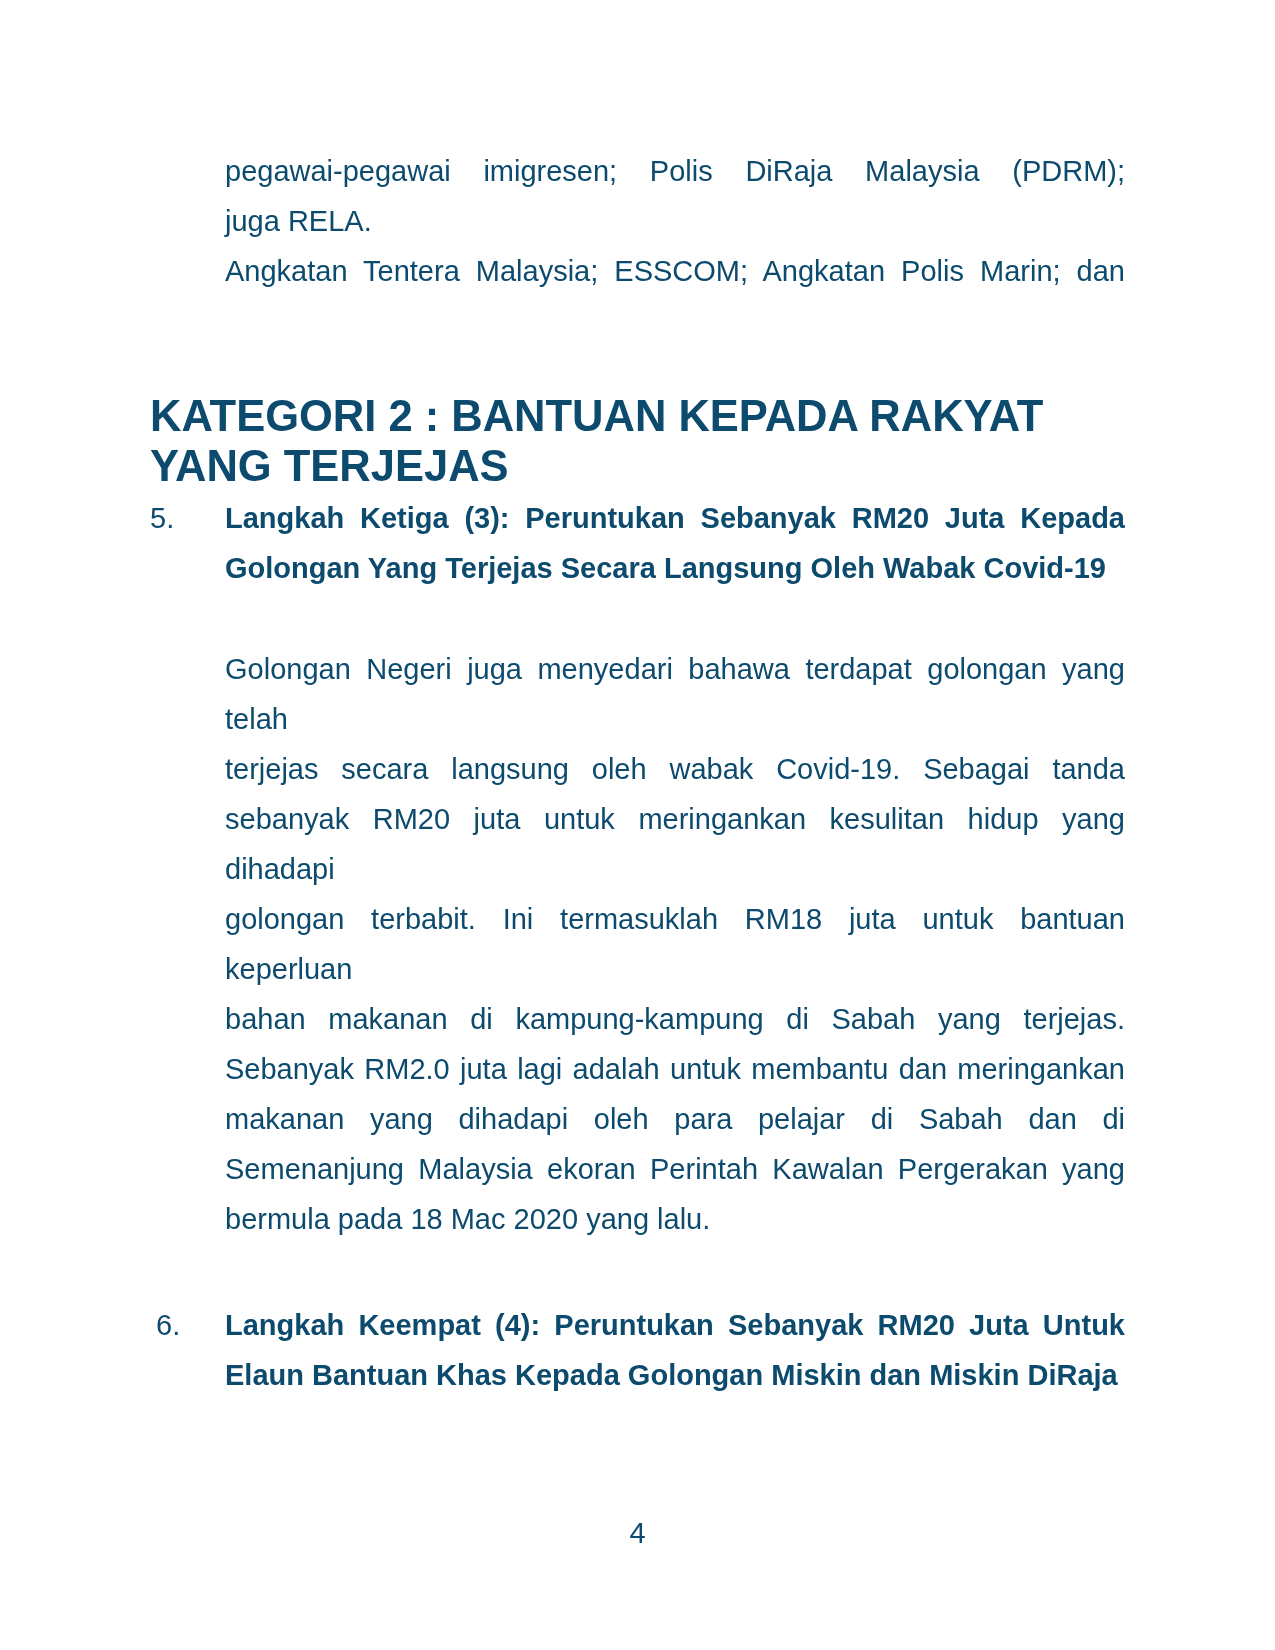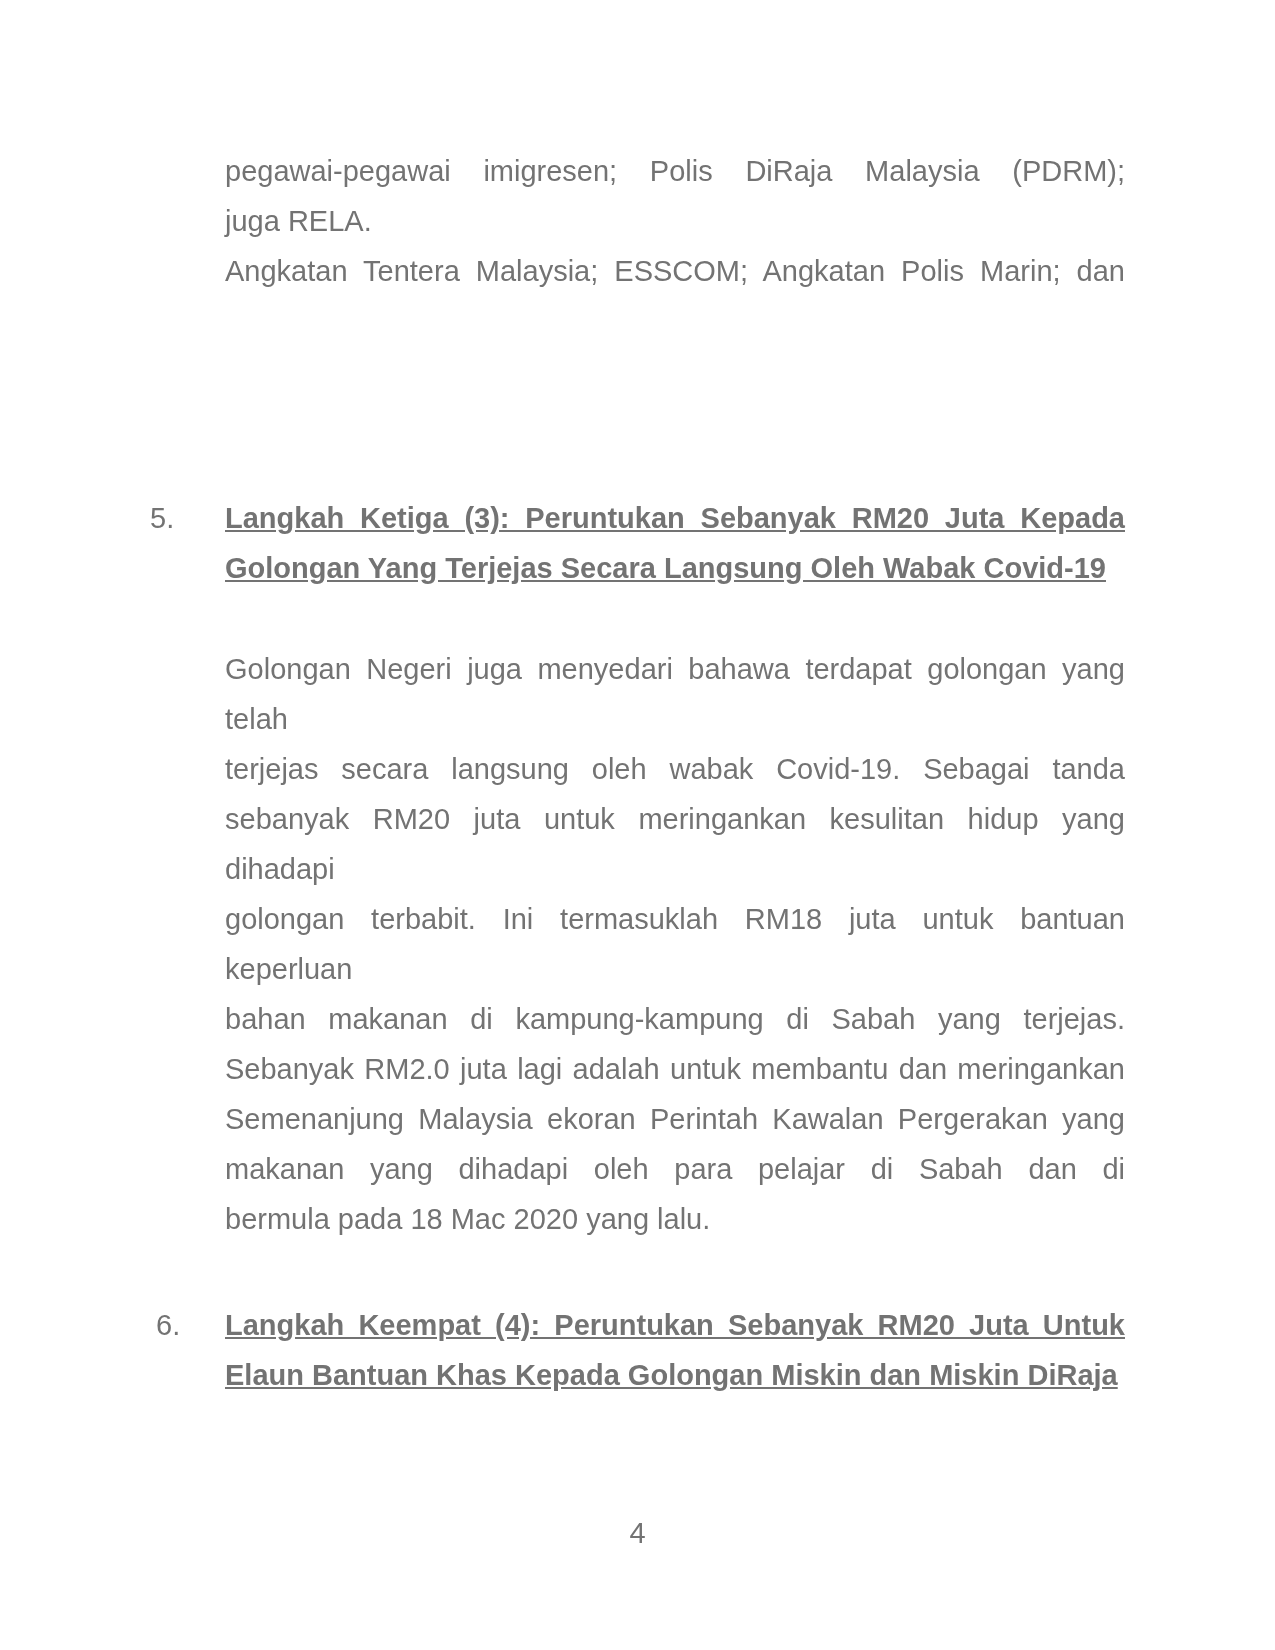--- a/index.html
+++ b/index.html
@@ -9,21 +9,21 @@
     background: #e8e8e8;
   }
   .page {
     position: relative;
     width: 1275px;
     height: 1650px;
     background: #ffffff;
     font-family: "Liberation Sans", sans-serif;
     font-size: 29px;
     line-height: 50px;
-    color: #737373;
+    color: #0c4a6e;
     overflow: hidden;
   }
   .block { position: absolute; }
   
   .para {
     left: 225px;
     width: 900px;
   }
   
   .heading {
@@ -42,21 +42,20 @@
   .item .num {
     flex: 0 0 75px;
     width: 75px;
     font-weight: normal;
     box-sizing: border-box;
   }
   .item.item6 .num { padding-left: 6px; }
   .item .itext {
     width: 900px;
     font-weight: bold;
-    text-decoration: underline;
   }
   
   .jl {
     text-align: justify;
     text-align-last: justify;
   }
   .jl.last {
     text-align-last: left;
   }
   .pagenum {
@@ -69,38 +68,39 @@
 <body>
 
 <div class="page">
 
   <div class="block para" style="top:146px">
     <div class="jl">pegawai-pegawai imigresen; Polis DiRaja Malaysia (PDRM);</div>
     <div class="jl last">juga RELA.</div>
     <div class="jl">Angkatan Tentera Malaysia; ESSCOM; Angkatan Polis Marin; dan</div>
   </div>
 
+  <h2 class="block heading" style="top:391px">KATEGORI 2 : BANTUAN KEPADA RAKYAT YANG TERJEJAS</h2>
 
   <div class="block item item5" style="top:493px">
     <div class="num">5.</div>
     <div class="itext">
       <div class="jl">Langkah Ketiga (3): Peruntukan Sebanyak RM20 Juta Kepada</div>
       <div class="jl last">Golongan Yang Terjejas Secara Langsung Oleh Wabak Covid-19</div>
     </div>
   </div>
 
   <div class="block para" style="top:644px">
     <div class="jl">Golongan Negeri juga menyedari bahawa terdapat golongan yang telah</div>
     <div class="jl">terjejas secara langsung oleh wabak Covid-19. Sebagai tanda</div>
     <div class="jl">sebanyak RM20 juta untuk meringankan kesulitan hidup yang dihadapi</div>
     <div class="jl">golongan terbabit. Ini termasuklah RM18 juta untuk bantuan keperluan</div>
     <div class="jl">bahan makanan di kampung-kampung di Sabah yang terjejas.</div>
     <div class="jl">Sebanyak RM2.0 juta lagi adalah untuk membantu dan meringankan</div>
+    <div class="jl">makanan yang dihadapi oleh para pelajar di Sabah dan di</div>
     <div class="jl">Semenanjung Malaysia ekoran Perintah Kawalan Pergerakan yang</div>
-    <div class="jl">makanan yang dihadapi oleh para pelajar di Sabah dan di</div>
     <div class="jl last">bermula pada 18 Mac 2020 yang lalu.</div>
   </div>
 
   <div class="block item item6" style="top:1300px">
     <div class="num">6.</div>
     <div class="itext">
       <div class="jl">Langkah Keempat (4): Peruntukan Sebanyak RM20 Juta Untuk</div>
       <div class="jl last">Elaun Bantuan Khas Kepada Golongan Miskin dan Miskin DiRaja</div>
     </div>
   </div>

